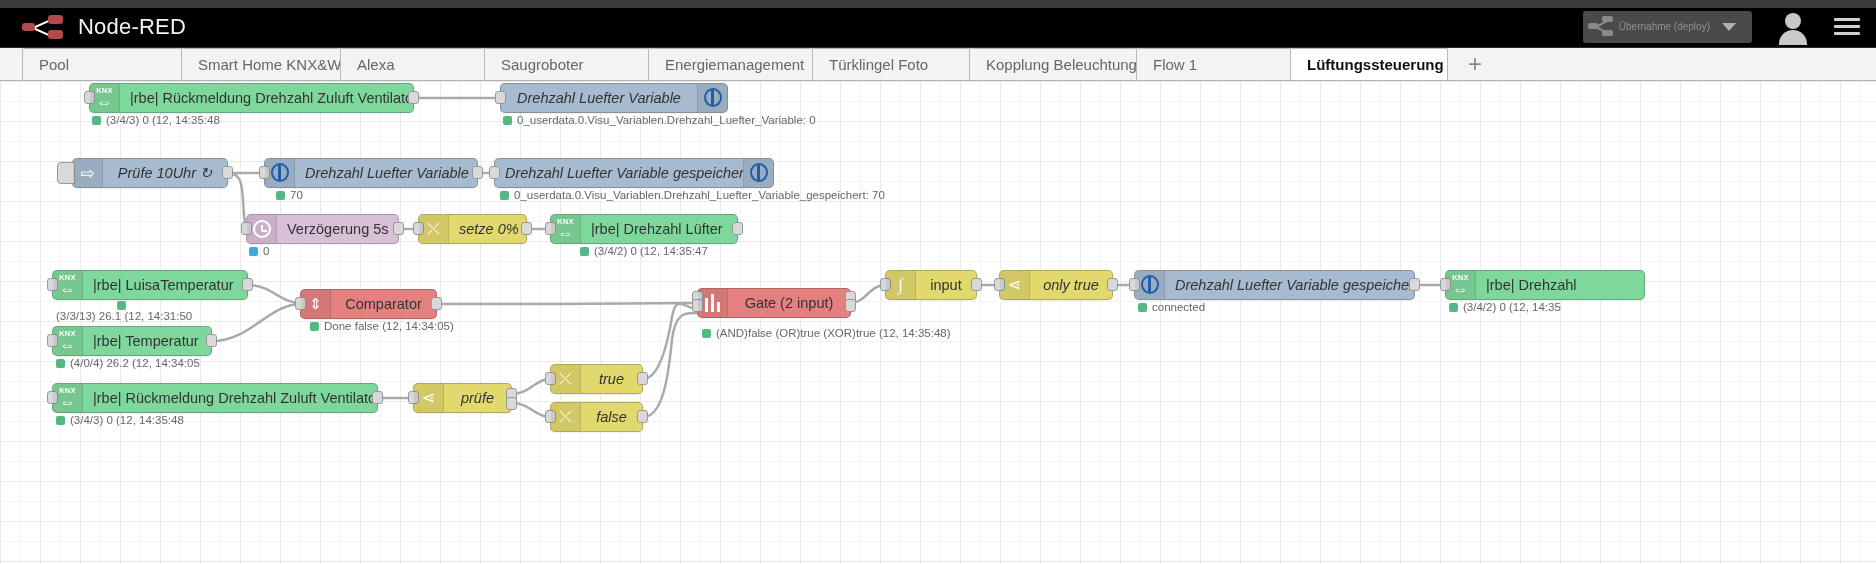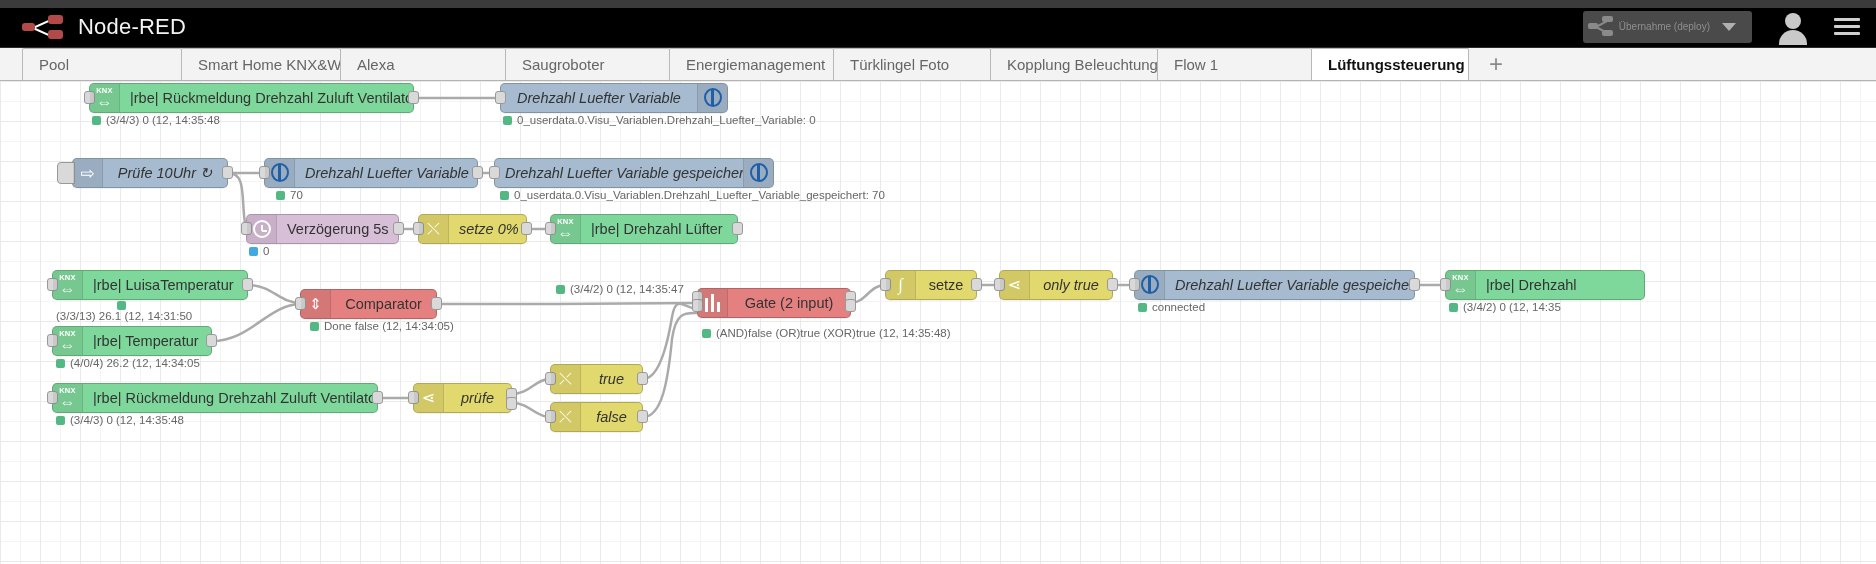--- a/index.html
+++ b/index.html
@@ -231,21 +231,21 @@
       <div></div>
         <div></div>
         <div></div>
     </div>
   </div>
 </div>
 
 <div id="tabbar">
     <div class="tab" style="width: 160px;">Pool</div>
     <div class="tab" style="width: 160px;">Smart Home KNX&amp;WIFI</div>
-    <div class="tab" style="width: 166px;">Alexa</div>
+    <div class="tab" style="width: 145px;">Alexa</div>
     <div class="tab" style="width: 165px; padding-left: 16px;">Saugroboter</div>
     <div class="tab" style="width: 165px;">Energiemanagement</div>
     <div class="tab" style="width: 158px;">Türklingel Foto</div>
     <div class="tab" style="width: 168px;">Kopplung Beleuchtung</div>
     <div class="tab" style="width: 155px;">Flow 1</div>
     <div class="tab active" style="width: 158px;">Lüftungssteuerung</div>
     <div id="tab-add">+</div>
   </div>
 
 <div id="canvas">
@@ -390,21 +390,21 @@
     <div class="port in"></div>
     <div class="ic">
       <div class="knx-icon">
           <div class="knx-t">KNX</div>
           <div class="knx-a">⇔</div>
         </div>
     </div>
     <div class="lbl">|rbe| Drehzahl Lüfter</div>
     <div class="port out"></div>
   </div>
-  <div class="nstatus" style="left:556px; top:164px;margin-top:38px;">
+  <div class="nstatus" style="left:580px; top:164px;">
     <span class="dot"></span>
     <span>(3/4/2) 0 (12, 14:35:47</span>
   </div>
 
   <div class="node c-knx" style="left:52px; top:189px; width:196px;">
     <div class="port in"></div>
     <div class="ic">
       <div class="knx-icon">
           <div class="knx-t">KNX</div>
           <div class="knx-a">⇔</div>
@@ -508,21 +508,21 @@
   <div class="nstatus" style="left:702px; top:246px;">
     <span class="dot"></span>
     <span>(AND)false (OR)true (XOR)true (12, 14:35:48)</span>
   </div>
 
   <div class="node c-yellow" style="left:885px; top:189px; width:92px;">
     <div class="port in"></div>
     <div class="ic">
       <span class="filter-icon">∫</span>
     </div>
-    <div class="lbl ctr">setze</div>
+    <div class="lbl ctr">input</div>
     <div class="port out"></div>
   </div>
 
   <div class="node c-yellow" style="left:999px; top:189px; width:114px;">
     <div class="port in"></div>
     <div class="ic">
       <span class="switch-icon">⋖</span>
     </div>
     <div class="lbl italic ctr">only true</div>
     <div class="port out"></div>

